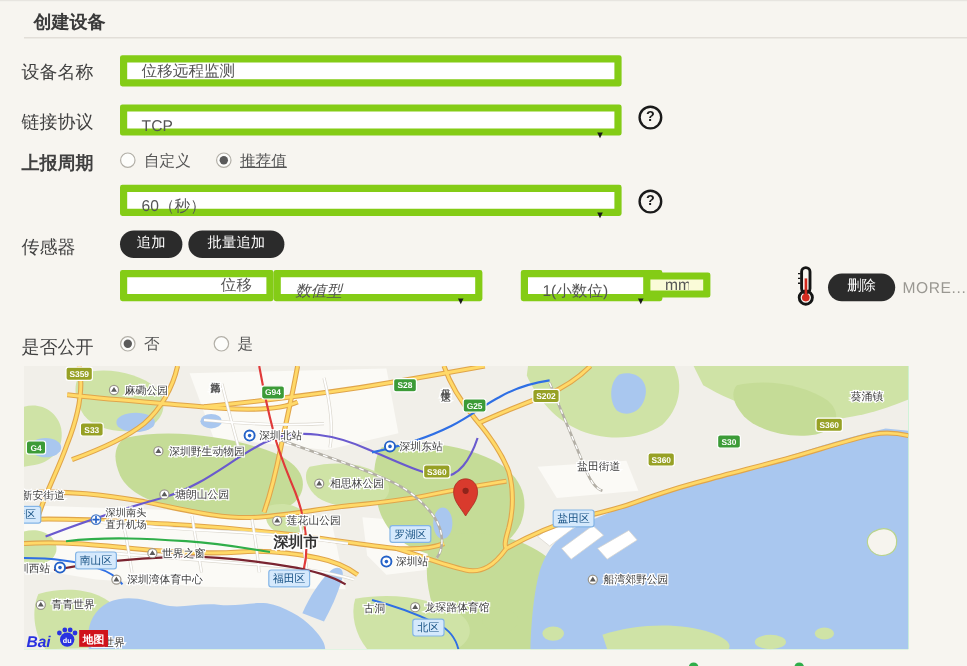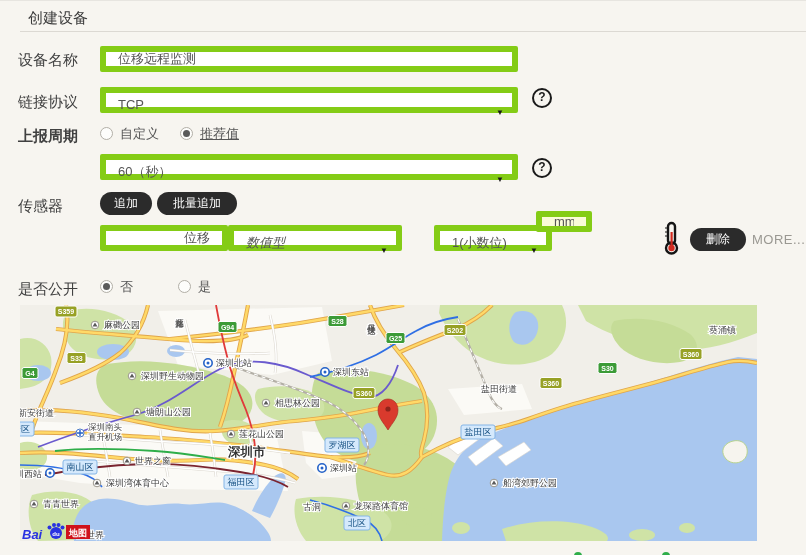--- a/index.html
+++ b/index.html
@@ -2,39 +2,39 @@
 <html><head>
 <meta charset="utf-8">
 <style>
   html,body{margin:0;padding:0;}
   body{
     position:relative;width:806px;height:555px;overflow:hidden;
     background:#f7f5f0;font-family:"Liberation Sans","DejaVu Sans",sans-serif;
     border-top:1px solid #e7e5e0;
   }
   .abs{position:absolute;}
-  .page-title{left:28px;top:8px;font-size:15px;font-weight:normal;color:#3a3a3a;}
+  .page-title{left:28px;top:8px;font-size:15px;font-weight:bold;color:#3a3a3a;}
   .title-divider{left:20px;right:0;top:30px;height:1px;background:#dcd9d3;}
   .row-label{left:18px;font-size:15px;color:#404040;}
   .field{
     background:#fff;border:6px solid #84cc16;border-radius:2px;height:26px;
     box-sizing:border-box;font-size:13px;color:#555;padding:0 12px;line-height:24px;
     font-family:"Liberation Sans","DejaVu Sans",sans-serif;
   }
   input.field{outline:none;}
   .selectbox{cursor:pointer;}
   .selectbox .arrow{position:absolute;right:8px;top:8px;font-size:8px;color:#1a1a1a;}
   .help{
     width:20px;height:20px;border:2px solid #1a1a1a;border-radius:50%;box-sizing:border-box;
     text-align:center;line-height:15px;font-weight:bold;font-size:12px;color:#1a1a1a;cursor:pointer;
   }
   .pill{
     background:#2b2b2b;color:#fff;border:none;border-radius:12px;
     font-size:12px;height:23px;line-height:23px;text-align:center;cursor:pointer;
-    font-family:Liberation Serif, serif;padding:0;
+    font-family:Liberation Mono, monospace;padding:0;
   }
   .radio{
     display:inline-block;width:13px;height:13px;border:1px solid #b2afa7;border-radius:50%;
     background:#fdfdfb;box-sizing:border-box;vertical-align:-2px;margin-right:7px;cursor:pointer;
   }
   .radio.checked::after{
     content:"";display:block;width:7px;height:7px;background:#5a5a5a;border-radius:50%;margin:2px;
   }
   .radio-item{font-size:13px;color:#555;}
   .more{font-size:13px;color:#9a9892;cursor:pointer;letter-spacing:.5px;}
@@ -84,21 +84,21 @@
 
 <input class="abs field" style="left: 100px; top: 224px; width: 128px; text-align: right;" value="位移">
 <div class="abs field selectbox" style="left:228px;top:224px;width:174px;font-style:italic;">
   <span>数值型</span>
   <span class="arrow">▼</span>
 </div>
 <div class="abs field selectbox" style="left:410px;top:224px;width:118px;margin-left:24px;">
   <span>1(小数位)</span>
   <span class="arrow">▼</span>
 </div>
-<input class="abs field unit" style="left: 536px; top: 210px; width: 56px; height: 21px; line-height: 19px; text-align: center;" value="mm">
+<input class="abs field unit" style="left: 536px; top: 226px; width: 56px; height: 21px; line-height: 19px; text-align: center;" value="mm">
 
 <span class="abs" style="left:661px;top:220px;">
   <svg width="20" height="34" viewBox="0 0 20 34">
     <rect x="7" y="2" width="7" height="21" rx="3.5" fill="none" stroke="#151515" stroke-width="2.4"></rect>
     <circle cx="10.5" cy="27" r="5.5" fill="none" stroke="#151515" stroke-width="2.4"></circle>
     <rect x="9.5" y="11" width="2.2" height="14" fill="#d22a1f"></rect>
     <circle cx="10.5" cy="27" r="3.2" fill="#d22a1f"></circle>
     <line x1="4" y1="7" x2="6" y2="7" stroke="#151515" stroke-width="1.2"></line>
     <line x1="4" y1="11" x2="6" y2="11" stroke="#151515" stroke-width="1.2"></line>
     <line x1="4" y1="15" x2="6" y2="15" stroke="#151515" stroke-width="1.2"></line>

